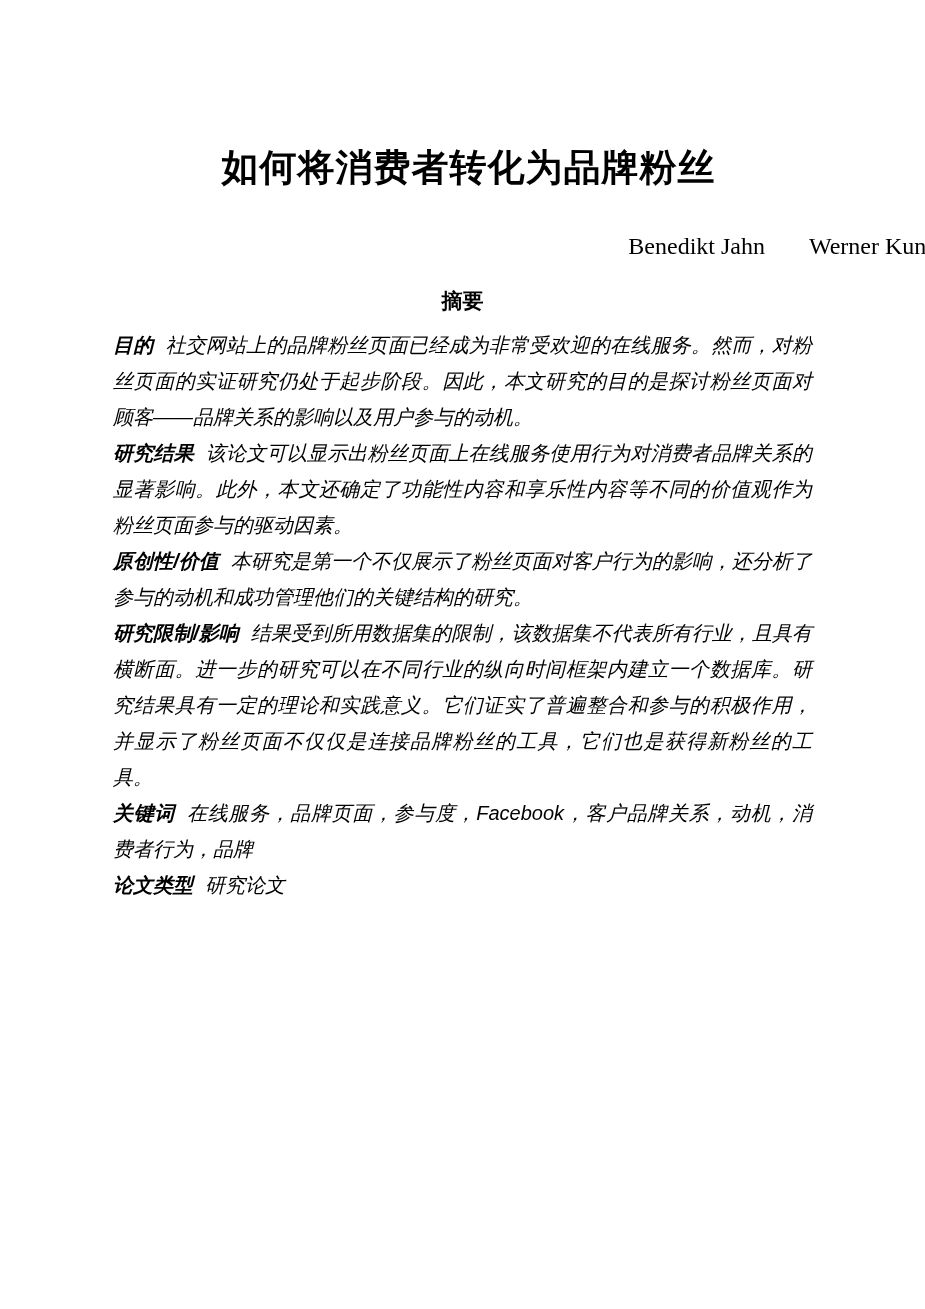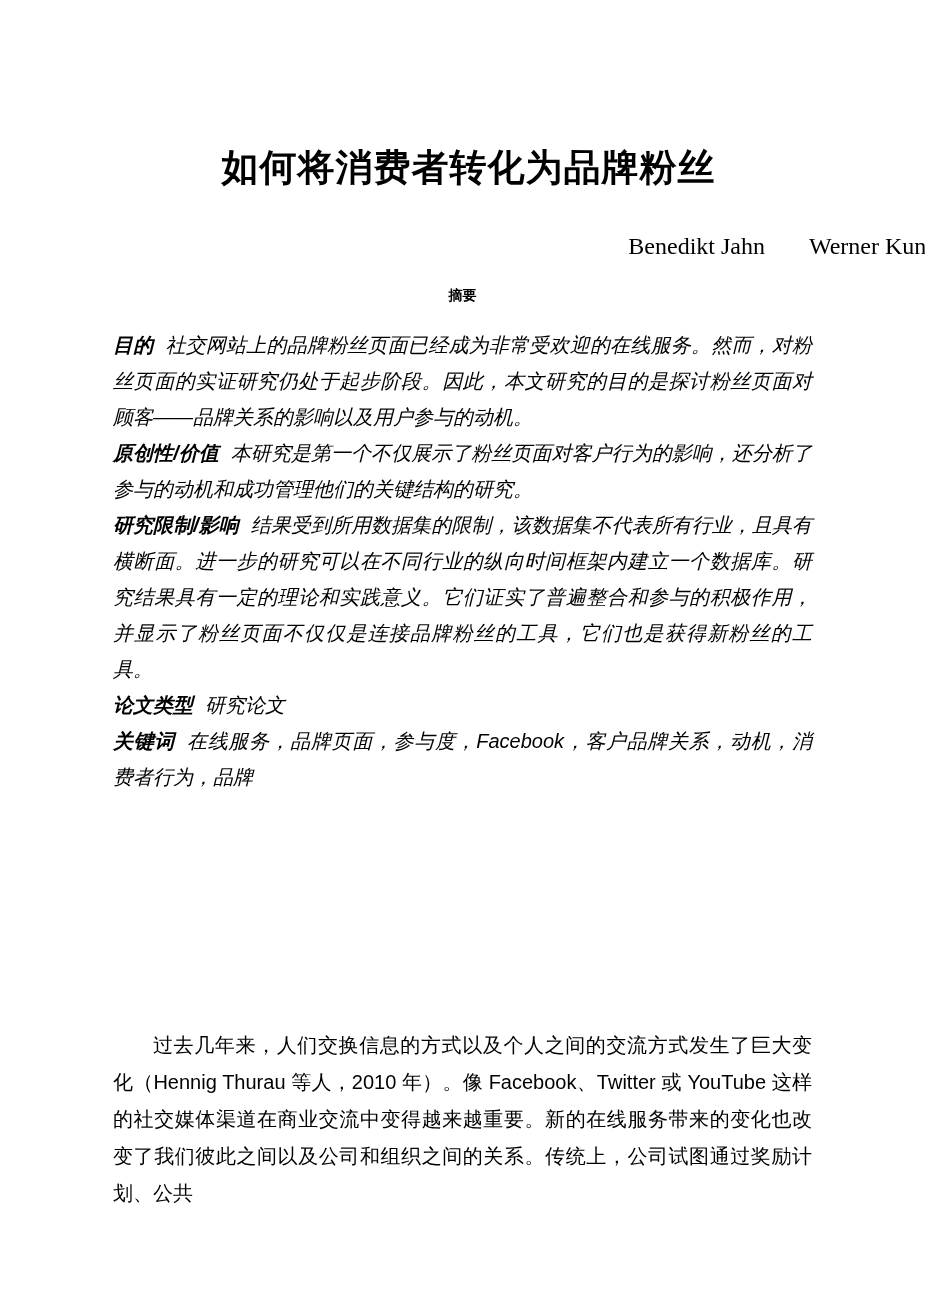--- a/index.html
+++ b/index.html
@@ -36,21 +36,21 @@
     font-size: 24px;
     color: #000000;
     margin-left: 12px;
   }
   .author + .author { margin-left: 44px; }
   .center-heading {
     position: absolute;
     left: 0;
     width: 100%;
     text-align: center;
-    font-size: 14px;
+    font-size: 21px;
     font-weight: 700;
     color: #000000;
   }
   .abstract-heading { top: 287px; }
   .intro-heading { top: 986px; }
   .abstract-body {
     position: absolute;
     left: 113px;
     top: 327px;
     width: 699px;
@@ -85,24 +85,22 @@
   <h1 class="doc-title">如何将消费者转化为品牌粉丝</h1>
 
   <div class="authors">
     <span class="author">Benedikt Jahn</span><span class="author">Werner Kunz</span>
   </div>
 
   <h2 class="center-heading abstract-heading">摘要</h2>
 
   <div class="abstract-body">
     <p><span class="sec-label">目的</span><span>社交网站上的品牌粉丝页面已经成为非常受欢迎的在线服务。然而，对粉丝页面的实证研究仍处于起步阶段。因此，本文研究的目的是探讨粉丝页面对顾客——品牌关系的影响以及用户参与的动机。</span></p>
+    <p><span class="sec-label">研究结果</span><span>该论文可以显示出粉丝页面上在线服务使用行为对消费者品牌关系的显著影响。此外，本文还确定了功能性内容和享乐性内容等不同的价值观作为粉丝页面参与的驱动因素。</span></p>
     <p><span class="sec-label">原创性/价值</span><span>本研究是第一个不仅展示了粉丝页面对客户行为的影响，还分析了参与的动机和成功管理他们的关键结构的研究。</span></p>
     <p><span class="sec-label">研究限制/影响</span><span>结果受到所用数据集的限制，该数据集不代表所有行业，且具有横断面。进一步的研究可以在不同行业的纵向时间框架内建立一个数据库。研究结果具有一定的理论和实践意义。它们证实了普遍整合和参与的积极作用，并显示了粉丝页面不仅仅是连接品牌粉丝的工具，它们也是获得新粉丝的工具。</span></p>
+    <p><span class="sec-label">关键词</span><span>在线服务，品牌页面，参与度，Facebook，客户品牌关系，动机，消费者行为，品牌</span></p>
     <p><span class="sec-label">论文类型</span><span>研究论文</span></p>
-    <p><span class="sec-label">关键词</span><span>在线服务，品牌页面，参与度，Facebook，客户品牌关系，动机，消费者行为，品牌</span></p>
   </div>
 
 
-  <div class="intro-body">
-    <p>过去几年来，人们交换信息的方式以及个人之间的交流方式发生了巨大变化（Hennig Thurau 等人，2010 年）。像 Facebook、Twitter 或 YouTube 这样的社交媒体渠道在商业交流中变得越来越重要。新的在线服务带来的变化也改变了我们彼此之间以及公司和组织之间的关系。传统上，公司试图通过奖励计划、公共</p>
-  </div>
 
 </div>
 
 </body></html>

